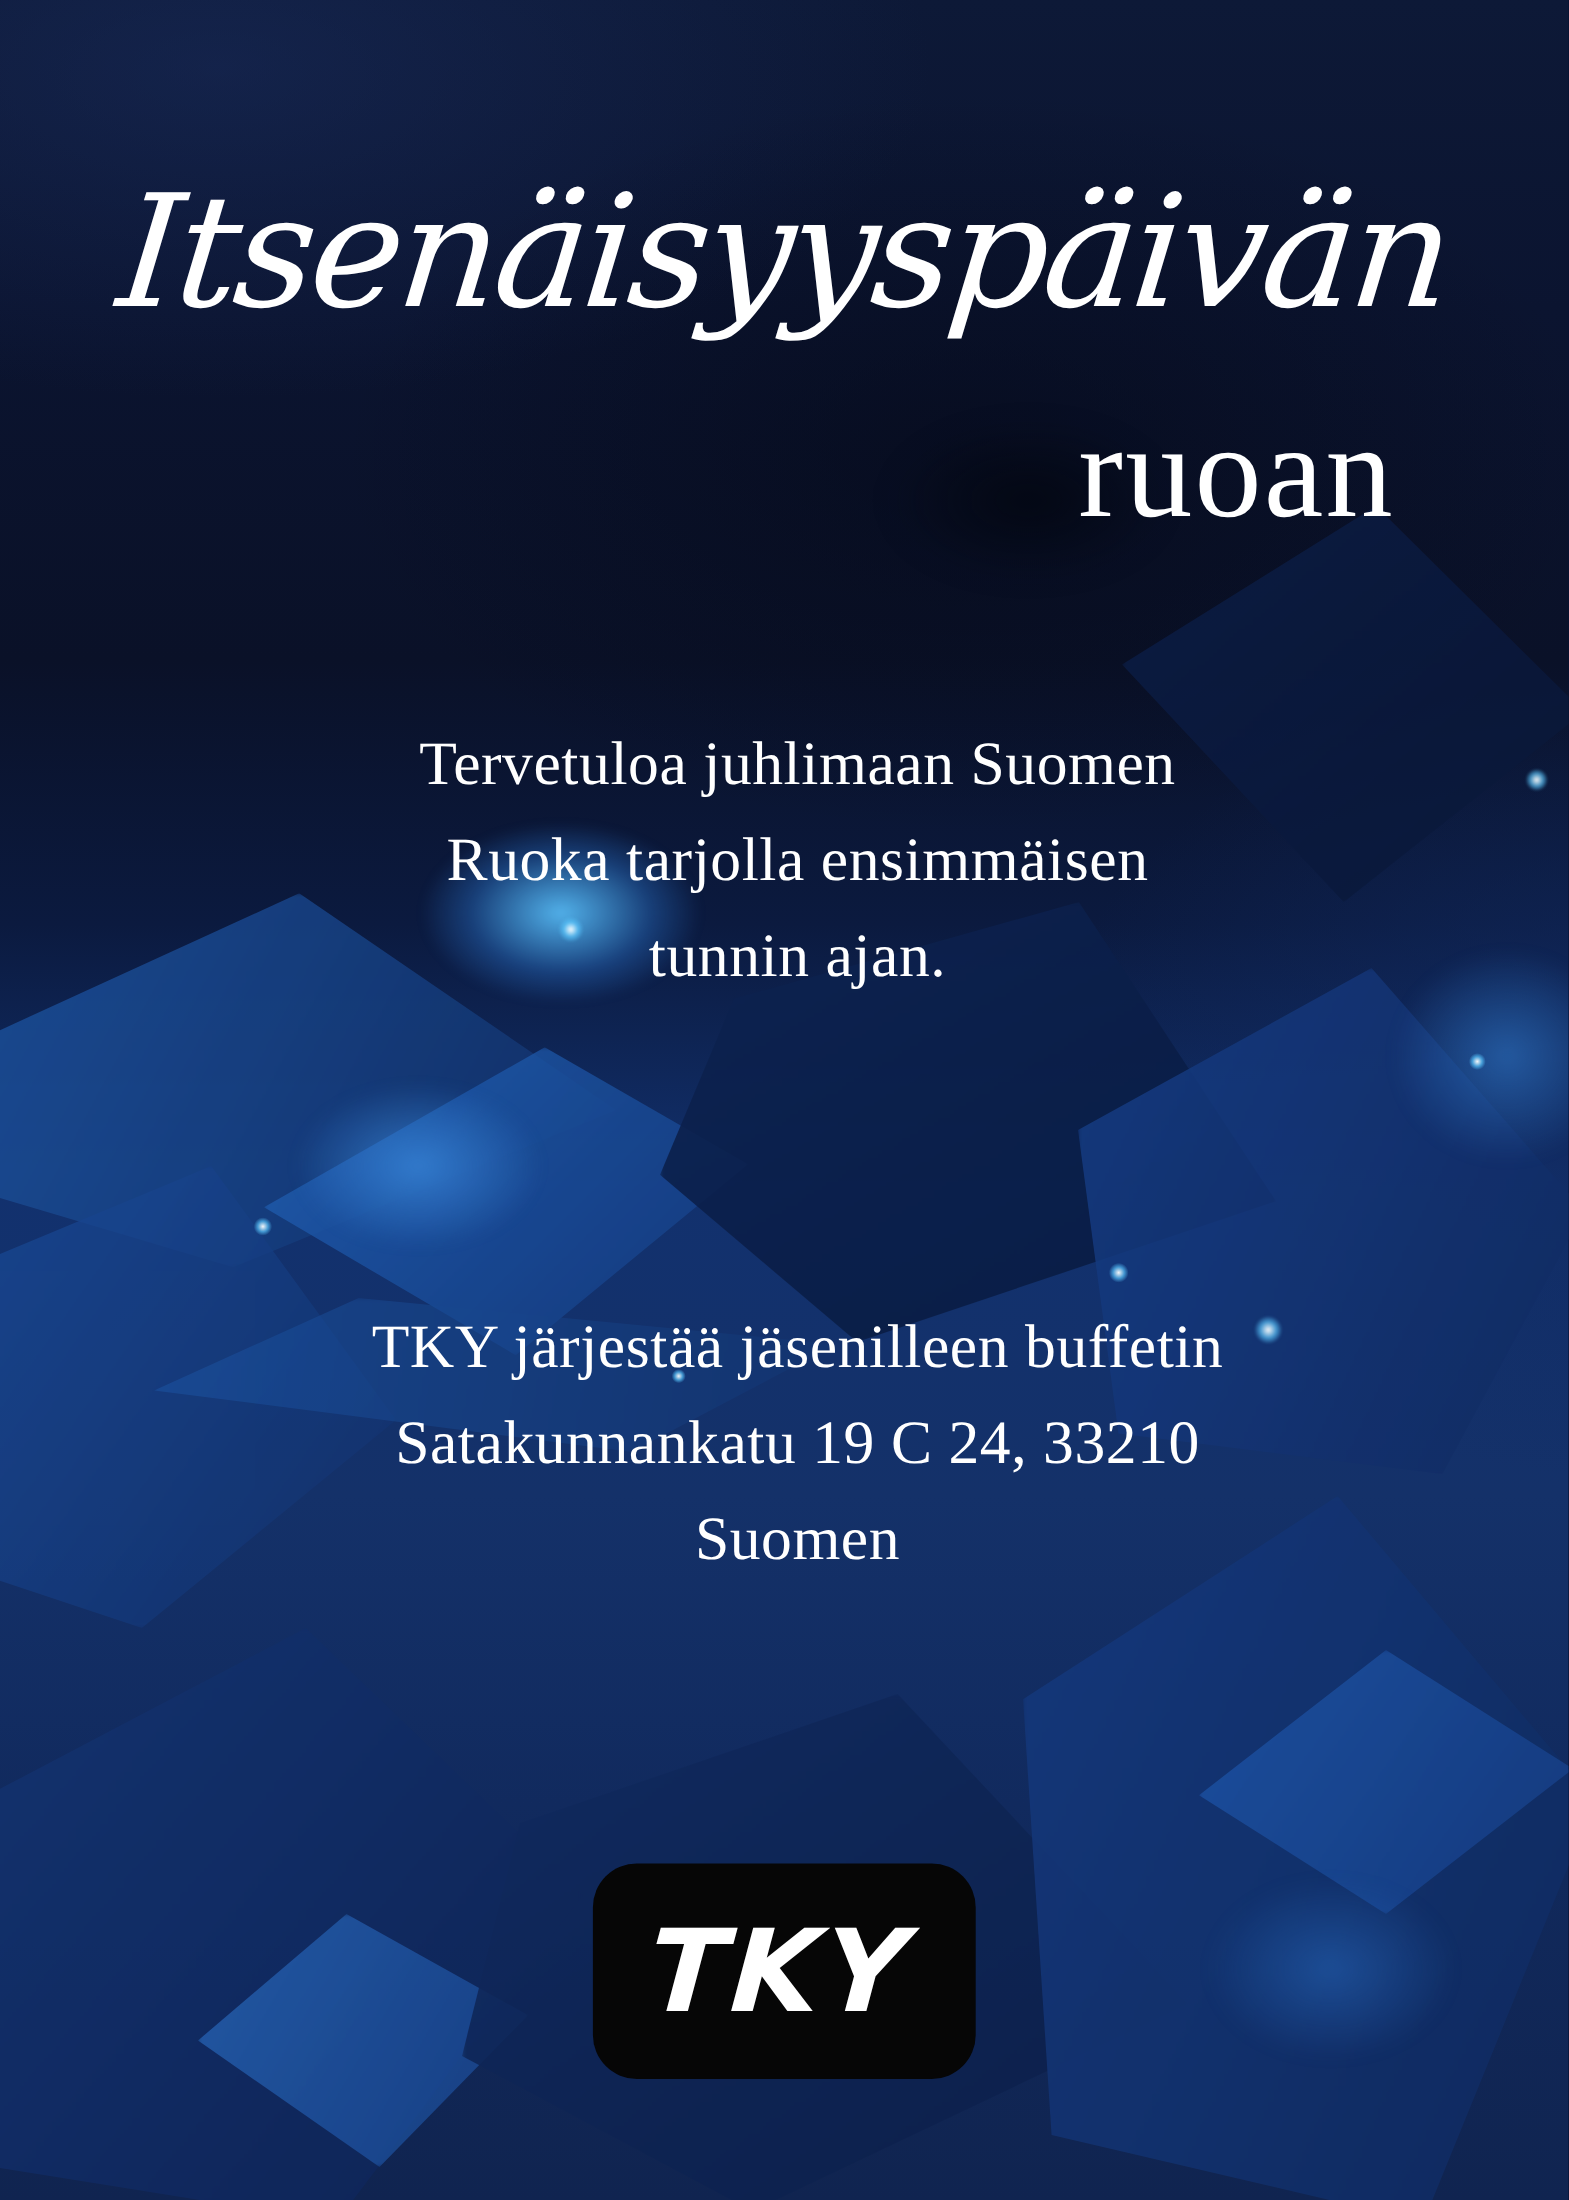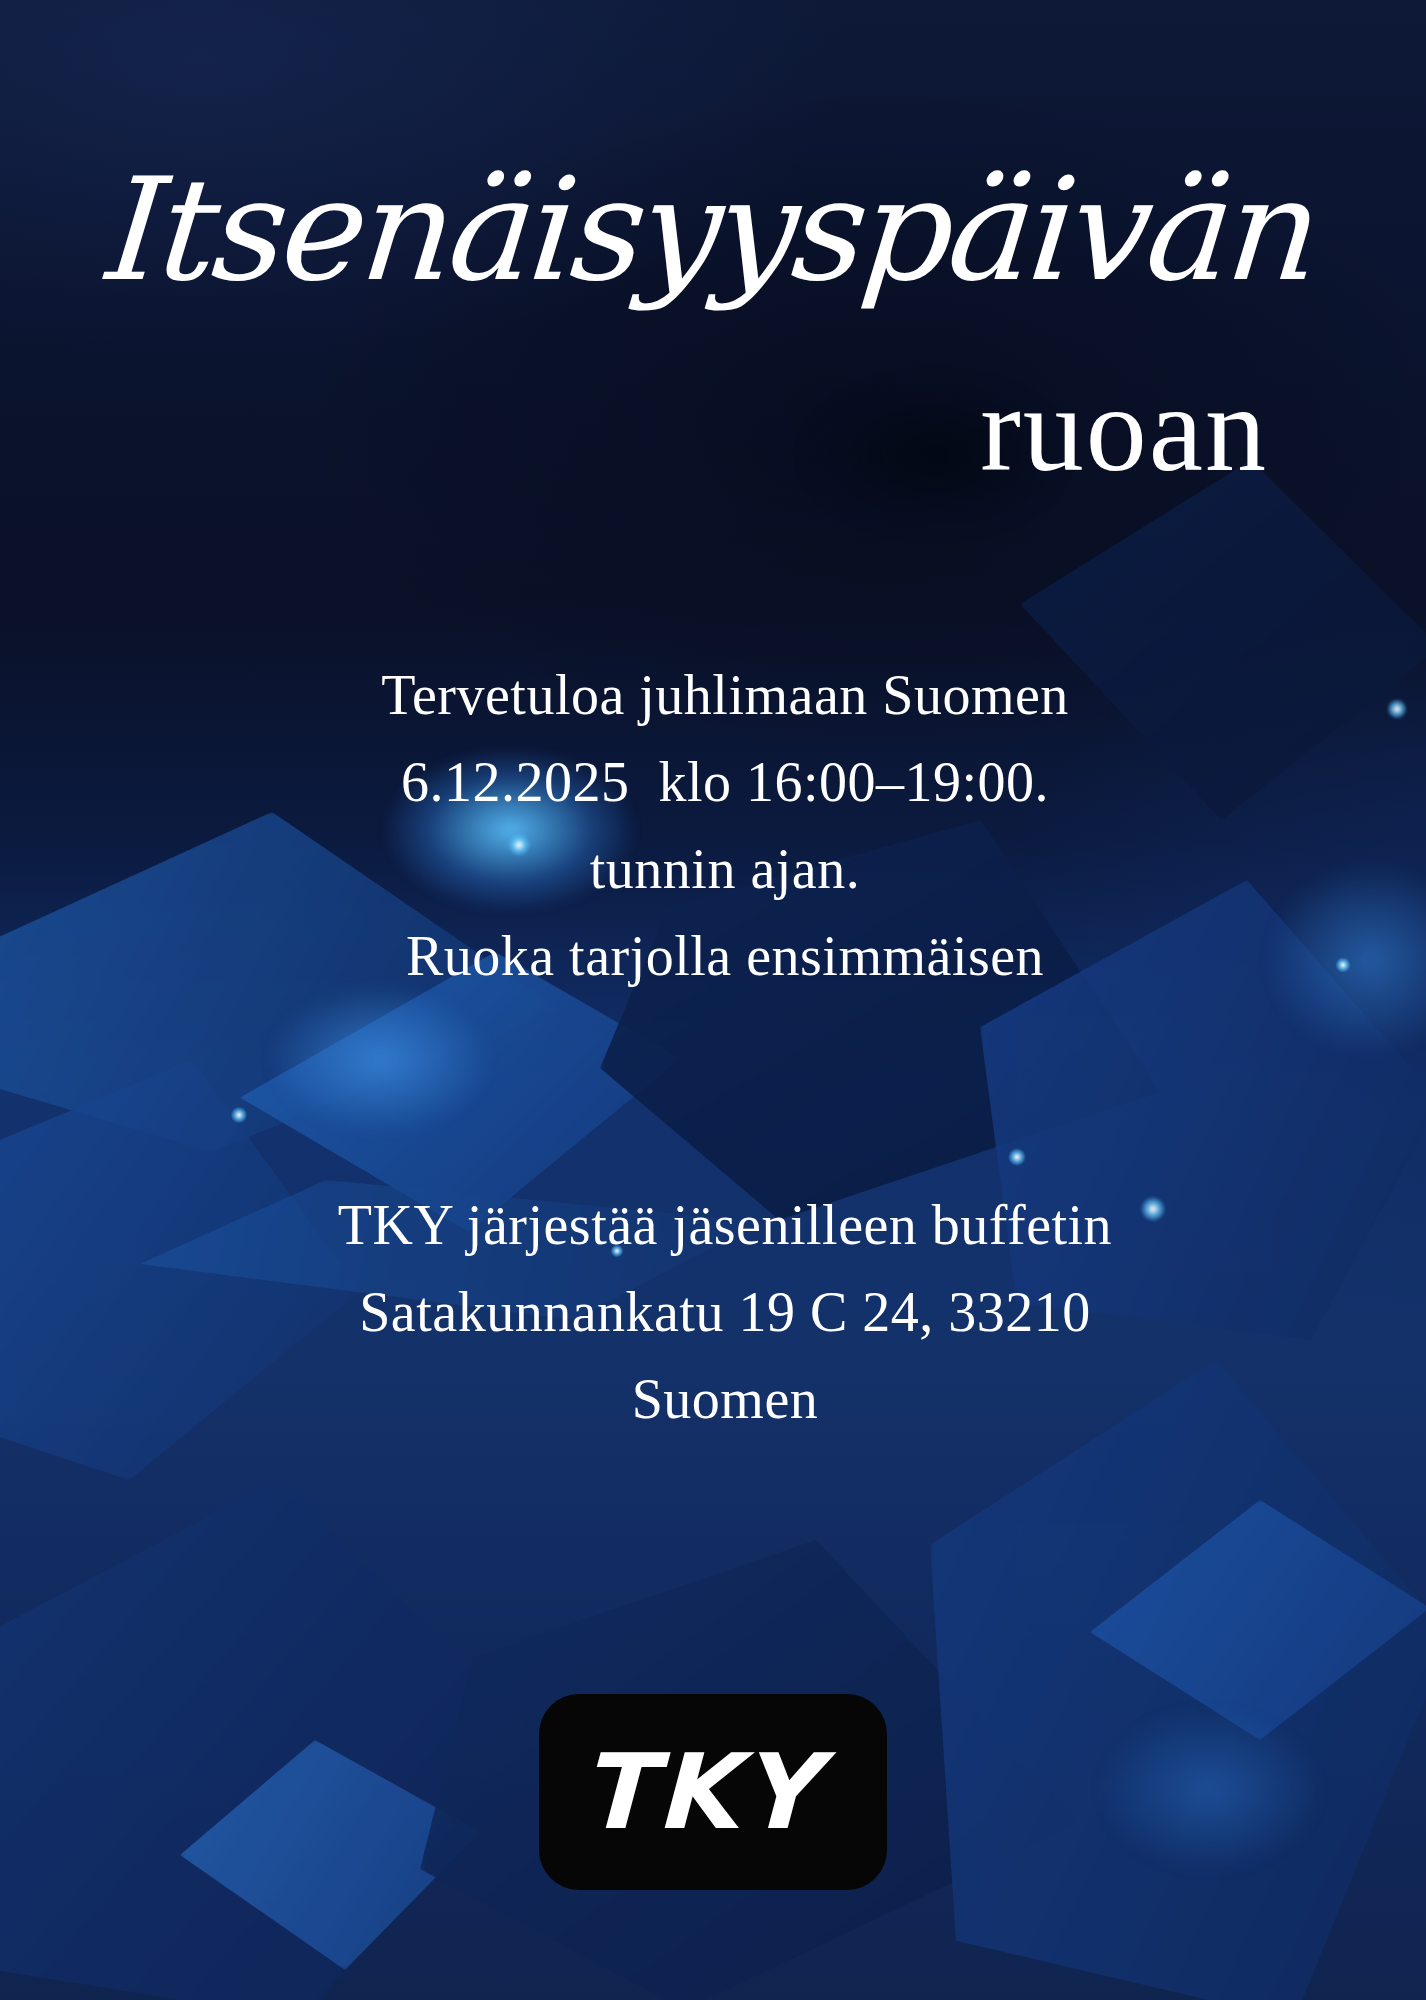--- a/index.html
+++ b/index.html
@@ -137,23 +137,22 @@
   <div class="bg-layer sparkle sp5"></div>
   <div class="bg-layer sparkle sp6"></div>
   <div class="bg-layer sparkle sp7"></div>
 
   <div class="title-script">Itsenäisyyspäivän</div>
 
   <div class="title-sub">ruoan</div>
 
   <div class="text-block intro-block">
     <div class="text-line">Tervetuloa juhlimaan Suomen</div>
-    <div class="text-line">6.12.2025  klo 16:00–19:00.</div>
+    <div class="text-line">Ruoka tarjolla ensimmäisen</div>
     <div class="text-line">tunnin ajan.</div>
-    <div class="text-line">Ruoka tarjolla ensimmäisen</div>
   </div>
 
   <div class="text-block details-block">
     <div class="text-line">TKY järjestää jäsenilleen buffetin</div>
     <div class="text-line">Satakunnankatu 19 C 24, 33210</div>
     <div class="text-line">Suomen</div>
   </div>
 
   <div class="logo-box">
     <span class="logo-text">TKY</span>

